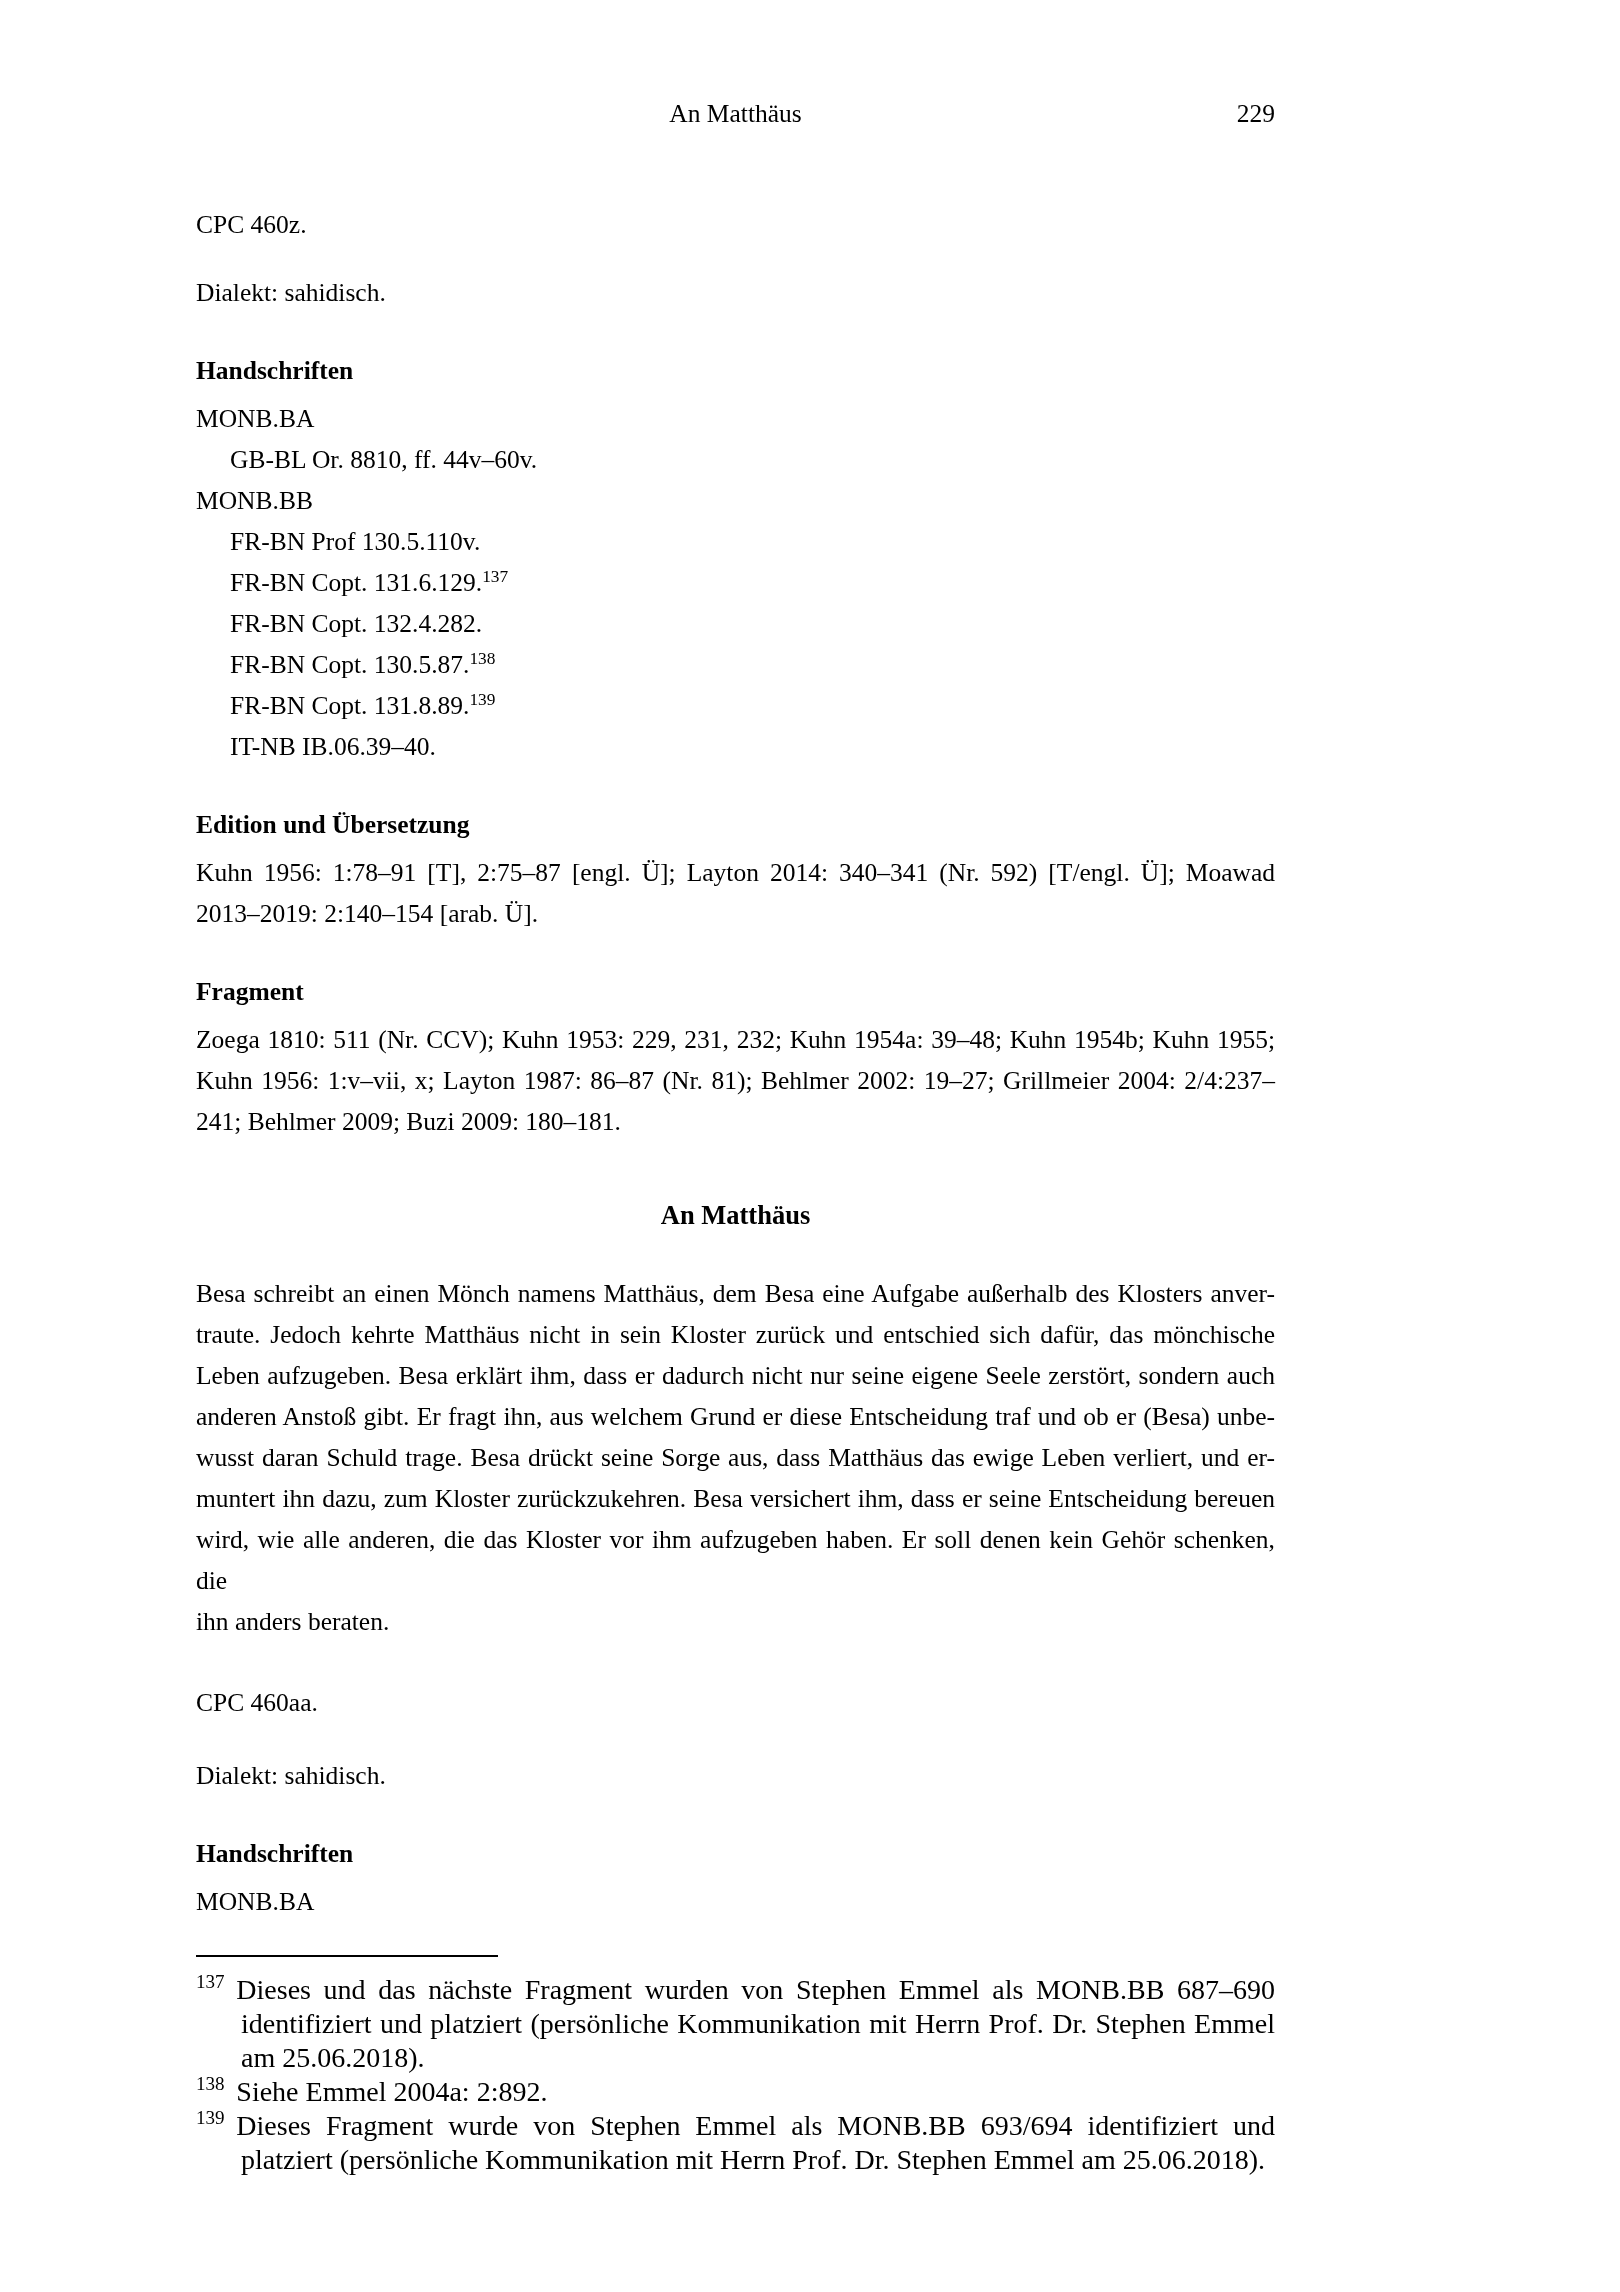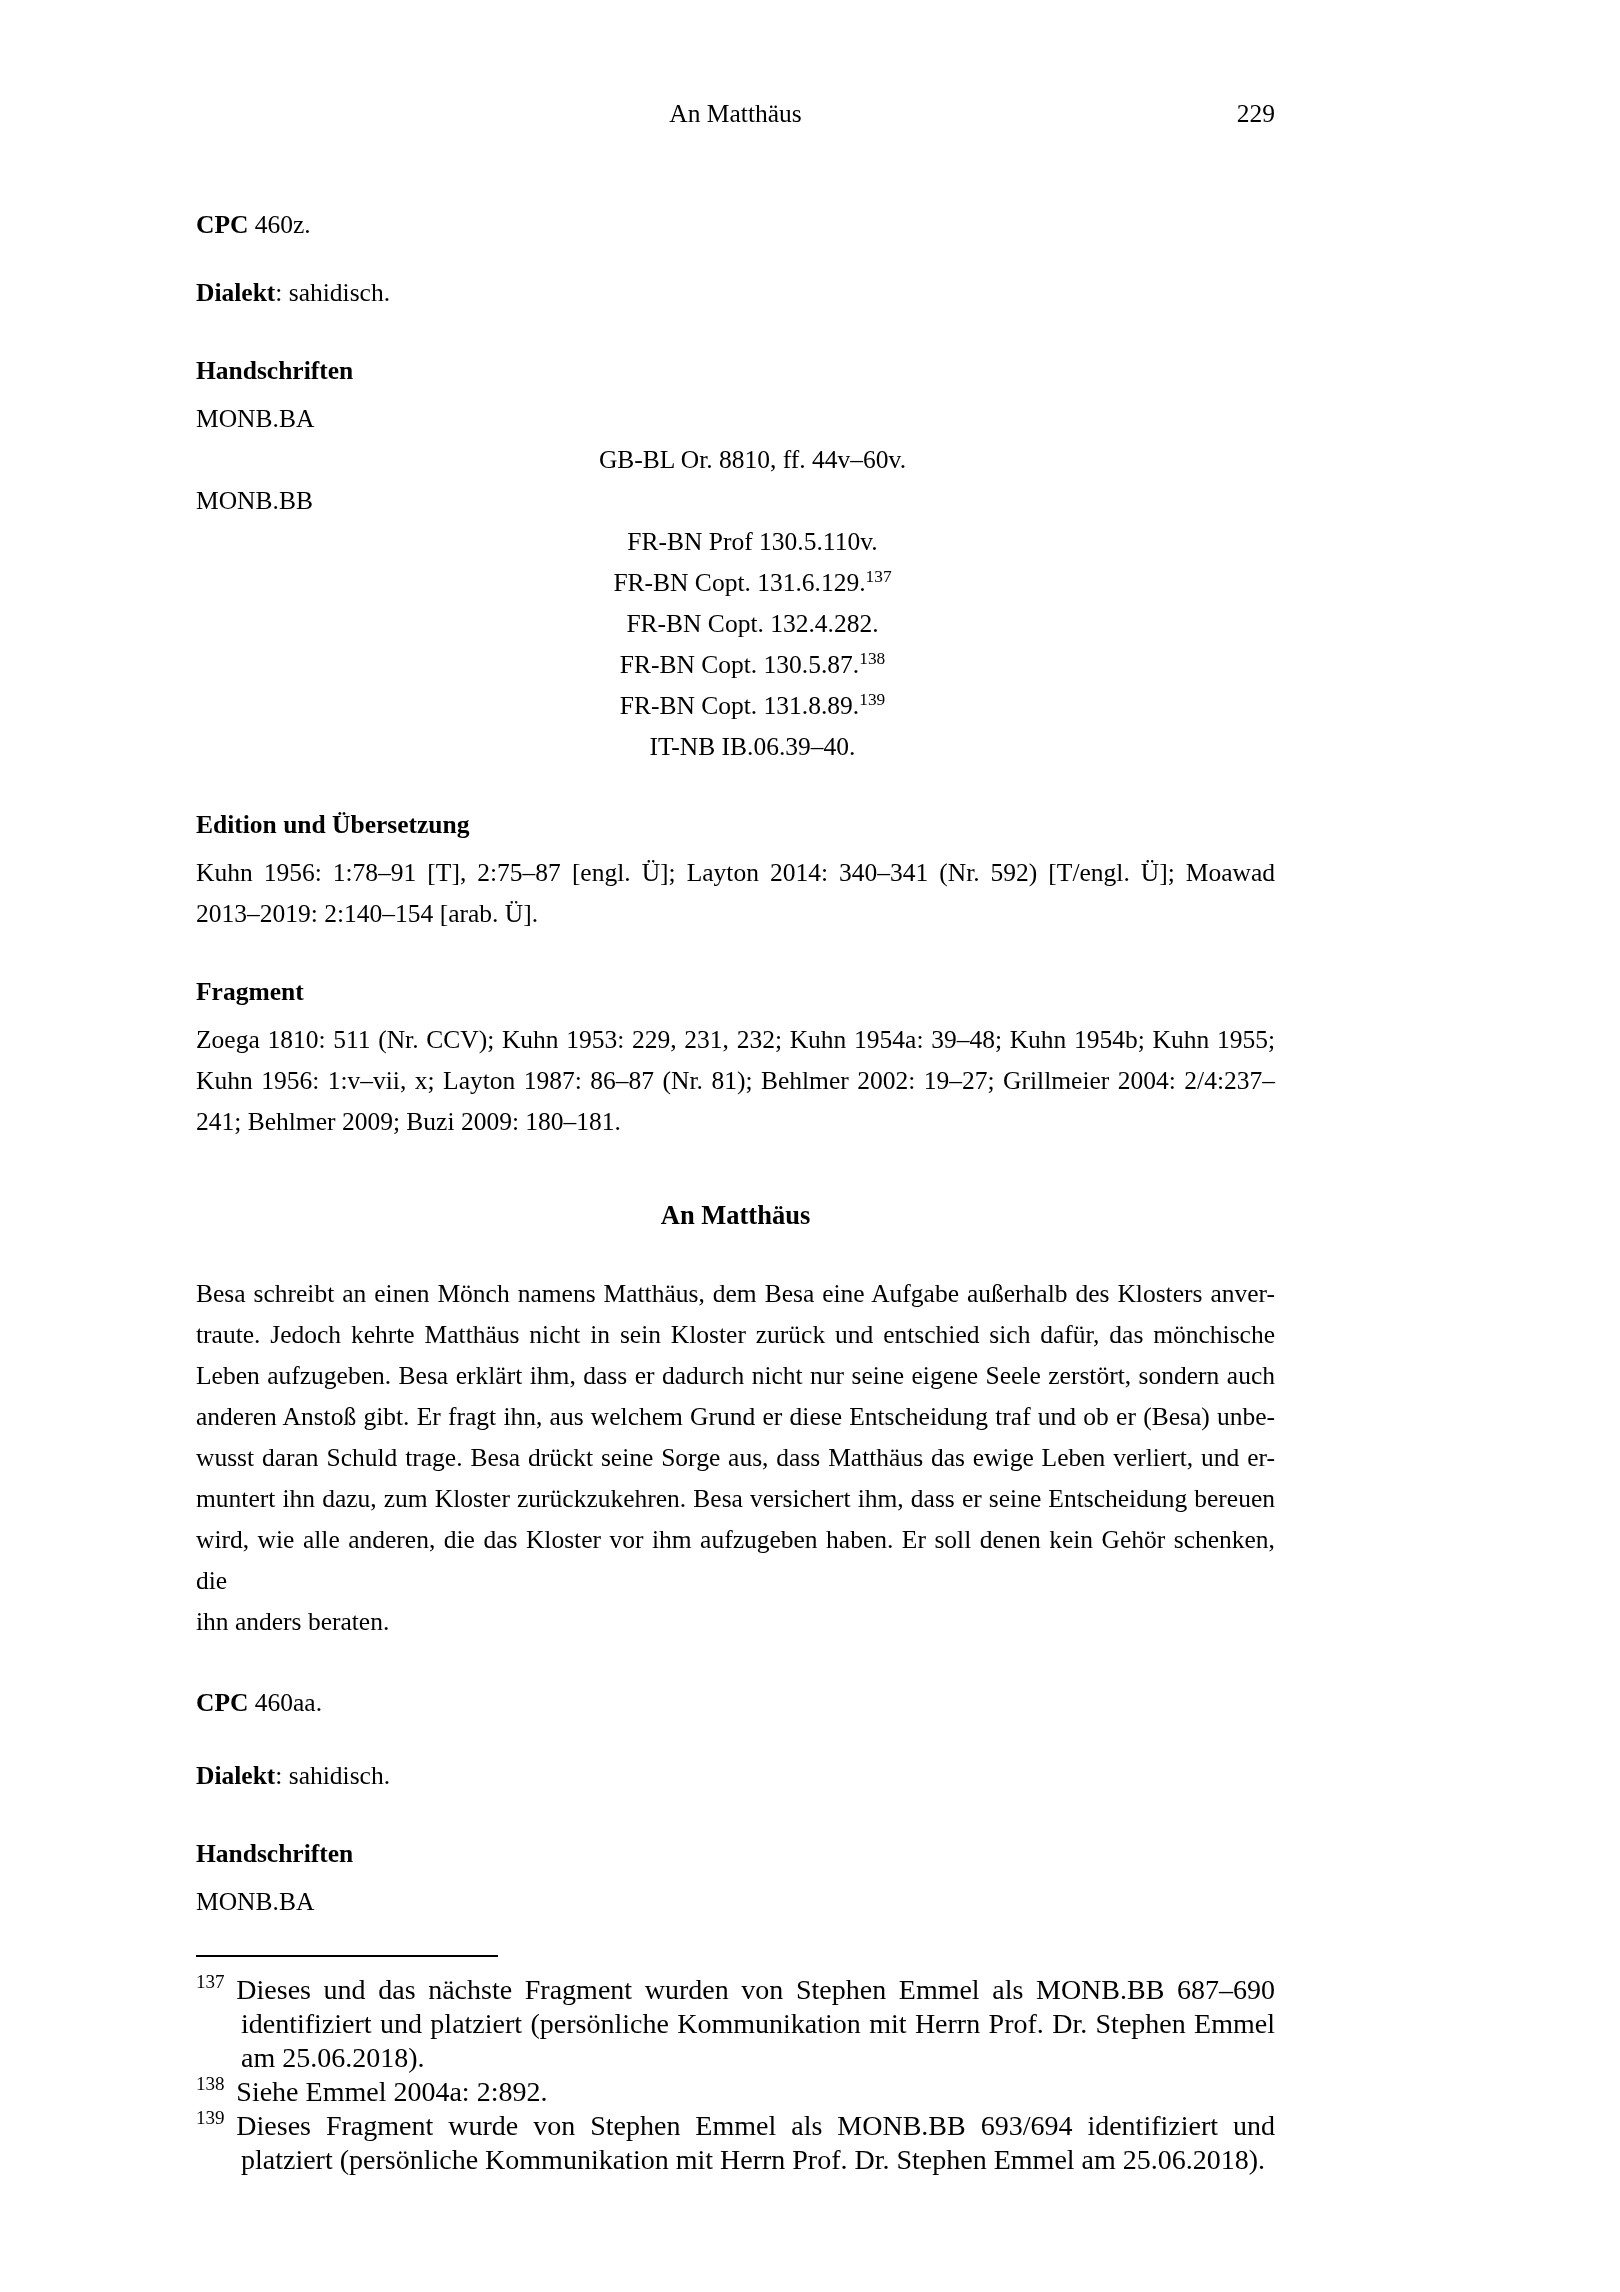--- a/index.html
+++ b/index.html
@@ -10,27 +10,27 @@
     height: 2293px;
     background: #ffffff;
     color: #000000;
     font-family: "Liberation Serif", "DejaVu Serif", serif;
     font-size: 25.5px;
     line-height: 41px;
     padding: 93px 157px 0 196px;
   }
   .running-header { position: relative; text-align: center; }
   .running-header .page-num { position: absolute; right: 0; top: 0; }
-  .label-line b { font-weight: bold; }
+  .label-line b { font-weight: normal; }
   .cpc-first { margin-top: 70px; }
   .dialekt-line { margin-top: 27.4px; }
   .dialekt-line-2 { margin-top: 32px; }
   .sect-heading { font-weight: bold; margin-top: 37px; }
   .ms-list { margin-top: 6.9px; }
-  .ms-line.indented { padding-left: 34px; text-align: center; }
+  .ms-line.indented { padding-left: 34px; }
   .fn-ref, .fn-num { font-size: 0.68em; line-height: 0; vertical-align: super; }
   .para { margin-top: 6.9px; }
   .jline { text-align: justify; text-align-last: justify; }
   .jline:last-child { text-align-last: left; }
   .chapter-heading {
     margin-top: 53px;
     text-align: center;
     font-weight: bold;
     font-size: 26.5px;
   }

